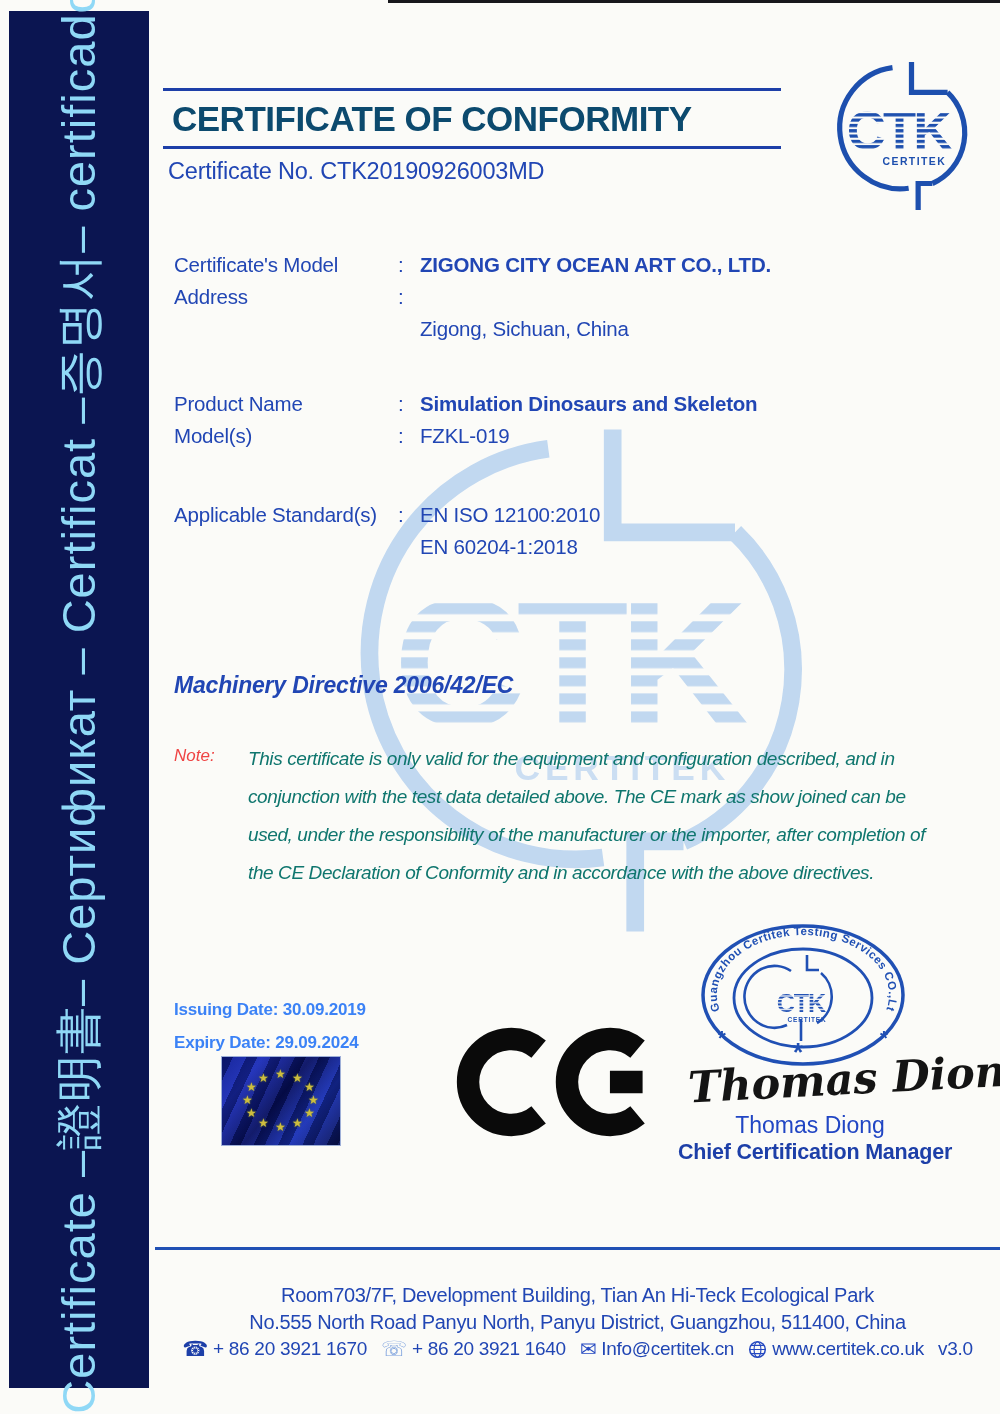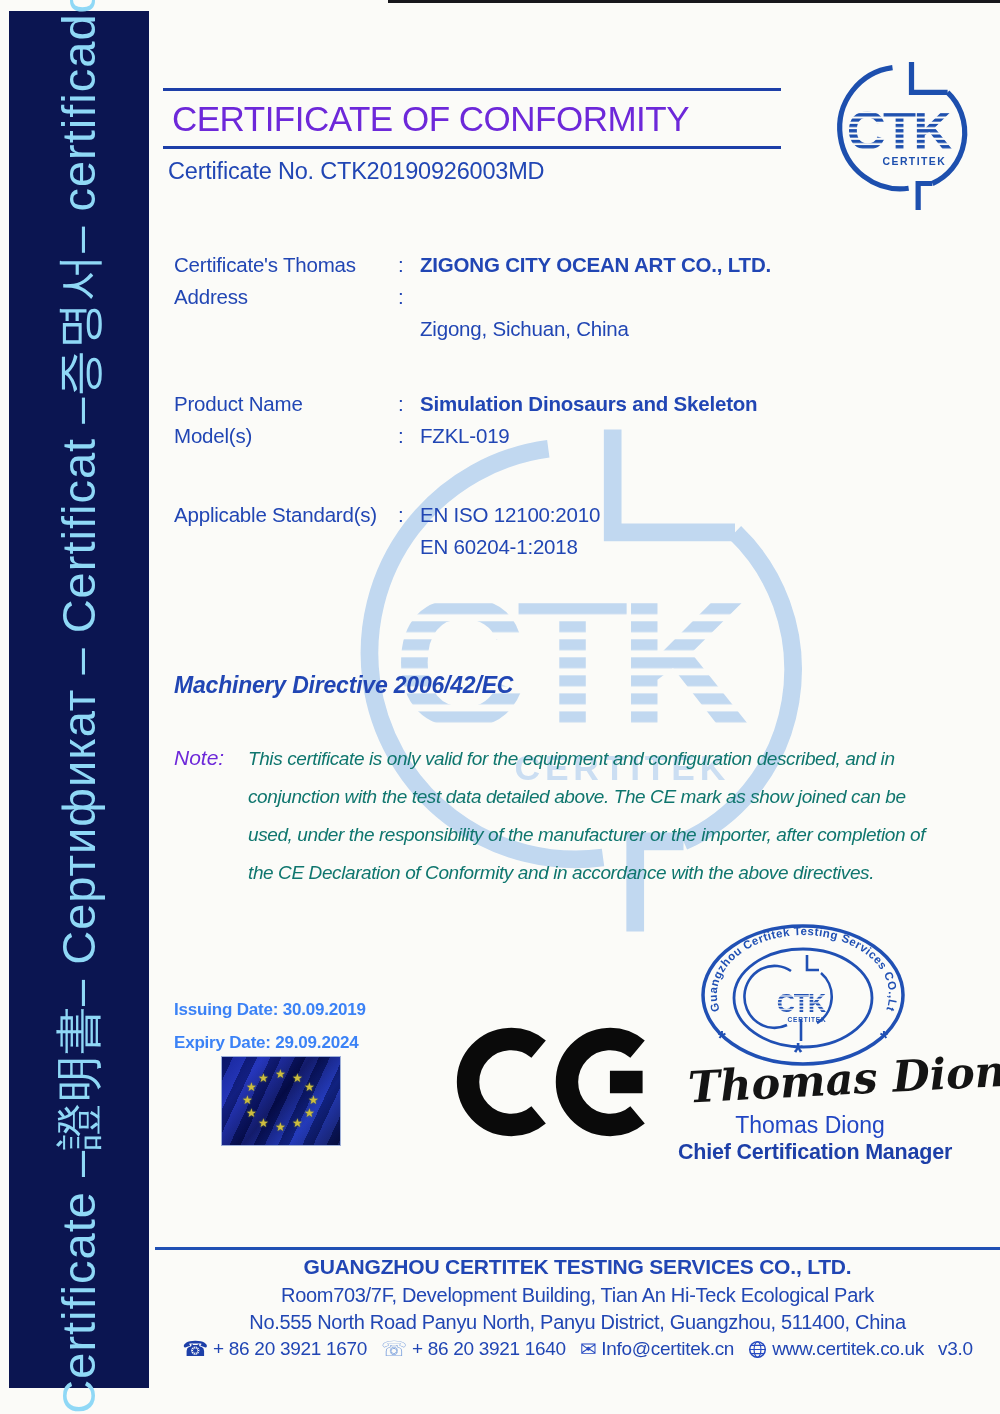--- a/index.html
+++ b/index.html
@@ -23,21 +23,21 @@
     color:#8fd8f6;font-size:47px;letter-spacing:1px;white-space:nowrap;
     font-family:"Liberation Sans", sans-serif;
   }
 
   
   .rule{background:#1d3fa8;height:3px;}
   .rule-top{left:163px;top:88px;width:618px;}
   .rule-bottom{left:163px;top:146px;width:618px;}
   .page-title{
     left:172px;top:99px;width:640px;margin:0;
-    font-size:35px;font-weight:normal;color:#6d28d9;letter-spacing:-0.5px;white-space:nowrap;
+    font-size:35px;font-weight:bold;color:#0c4a6e;letter-spacing:-0.5px;white-space:nowrap;
   }
   .cert-no{left:168px;top:158px;font-size:23.5px;color:#2146b4;letter-spacing:-0.2px;}
 
   .ctk-logo{left:826px;top:60px;}
 
   
   .watermark{left:293px;top:423px;opacity:0.85;pointer-events:none;}
 
   
   .lbl,.val,.colon{font-size:20.5px;color:#2146b4;letter-spacing:-0.2px;white-space:nowrap;}
@@ -46,21 +46,21 @@
   .val{left:420px;}
   .b{font-weight:bold;}
   .para{
     left:174px;width:762px;font-size:19px;color:#2146b4;line-height:32px;
     letter-spacing:-0.4px;
   }
   .directive{
     left:174px;font-size:23px;font-weight:bold;font-style:italic;color:#2146b4;
     letter-spacing:-0.2px;
   }
-  .note-label{left:174px;font-size:21px;font-style:italic;color:#6d28d9;}
+  .note-label{left:174px;font-size:17px;font-style:italic;color:#ef4444;}
   .note-text{
     left:248px;width:700px;font-size:19px;font-style:italic;color:#0f766e;
     line-height:38px;letter-spacing:-0.4px;
   }
   .date-line{left:174px;font-size:17px;font-weight:bold;color:#3b82f6;letter-spacing:-0.2px;}
 
   
   .eu-flag{
     left:222px;top:1057px;width:118px;height:88px;
     background:linear-gradient(128deg,#0c1c96 0%,#1a2cb8 22%,#060f62 48%,#1830b6 72%,#081257 100%);
@@ -141,21 +141,21 @@
     <g fill="none" stroke="#1d4fae" stroke-width="5.5">
       <path d="M70,8 A64,64 0 1 0 87,135"></path>
       <path d="M90,2 V34 H128"></path>
       <path d="M128,34 A56,58 0 0 1 112,130"></path>
       <path d="M112,130 H97 V158"></path>
     </g>
     <text x="76" y="94" text-anchor="middle" font-size="57" font-weight="bold" letter-spacing="-3" fill="url(#stripeDark)">CTK</text>
     <text x="93" y="111" text-anchor="middle" font-size="11" font-weight="bold" letter-spacing="1.5" fill="#1d4fae">CERTITEK</text>
   </svg>
 
-  <div class="abs lbl" style="top:253px">Certificate's Thomas</div>
+  <div class="abs lbl" style="top:253px">Certificate's Model</div>
   <div class="abs colon" style="top:253px">:</div>
   <div class="abs val b" style="top:253px">ZIGONG CITY OCEAN ART CO., LTD.</div>
 
   <div class="abs lbl" style="top:285px">Address</div>
   <div class="abs colon" style="top:285px">:</div>
   <div class="abs val" style="top:317px">Zigong, Sichuan, China</div>
 
   <div class="abs lbl" style="top:392px">Product Name</div>
   <div class="abs colon" style="top:392px">:</div>
   <div class="abs val b" style="top:392px">Simulation Dinosaurs and Skeleton</div>
@@ -225,21 +225,20 @@
     <text x="103" y="146" text-anchor="middle" font-size="26" font-weight="bold" fill="#2050b4">*</text>
     <text x="27" y="130" text-anchor="middle" font-size="20" font-weight="bold" fill="#2050b4">*</text>
     <text x="189" y="130" text-anchor="middle" font-size="20" font-weight="bold" fill="#2050b4">*</text>
   </svg>
 
   <div class="abs sig-script">Thomas Diong</div>
   <div class="abs sig-name">Thomas Diong</div>
   <div class="abs sig-title">Chief Certification Manager</div>
 
   <div class="abs footer-rule"></div>
-  <div class="abs f-line f-company">GUANGZHOU CERTITEK TESTING SERVICES CO., LTD.</div>
   <div class="abs f-line f-addr1">Room703/7F, Development Building, Tian An Hi-Teck Ecological Park</div>
   <div class="abs f-line f-addr2">No.555 North Road Panyu North, Panyu District, Guangzhou, 511400, China</div>
 
   <div class="abs f-contact">
     <span class="item">
       <span class="icon-phone">☎</span>
       <span>+ 86 20 3921 1670</span>
     </span>
     <span class="item">
       <span class="icon-fax">☏</span>

